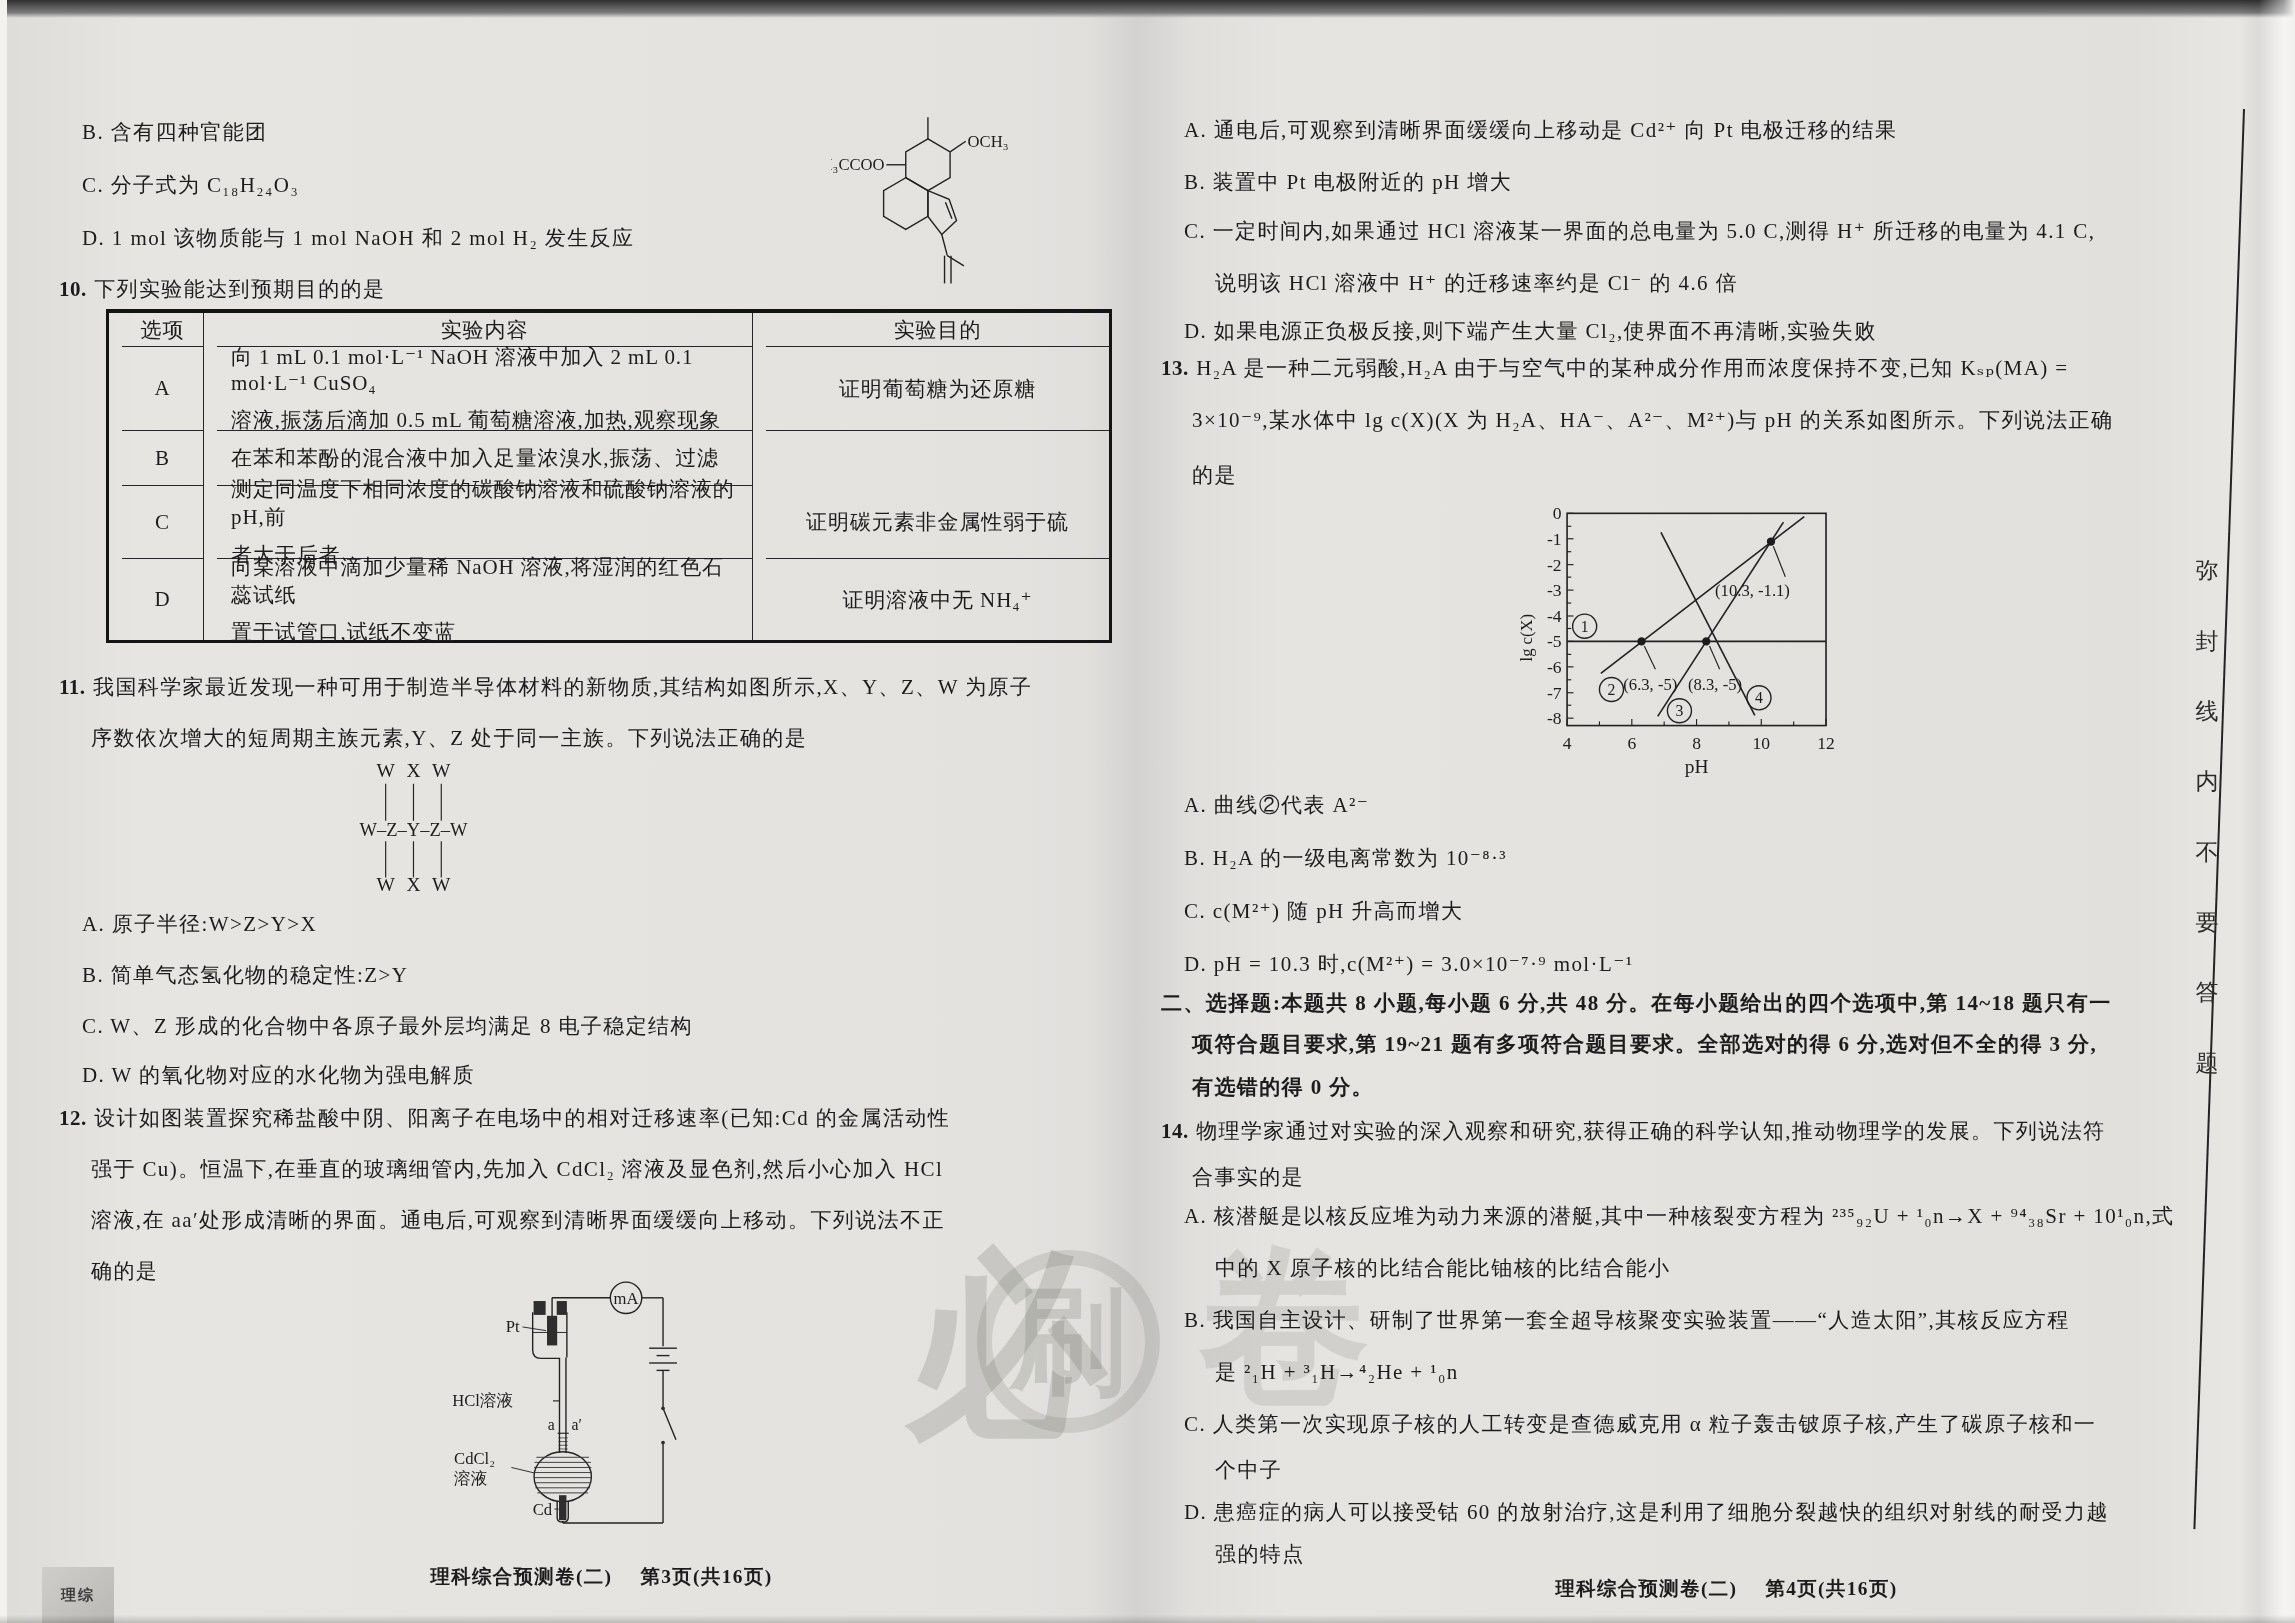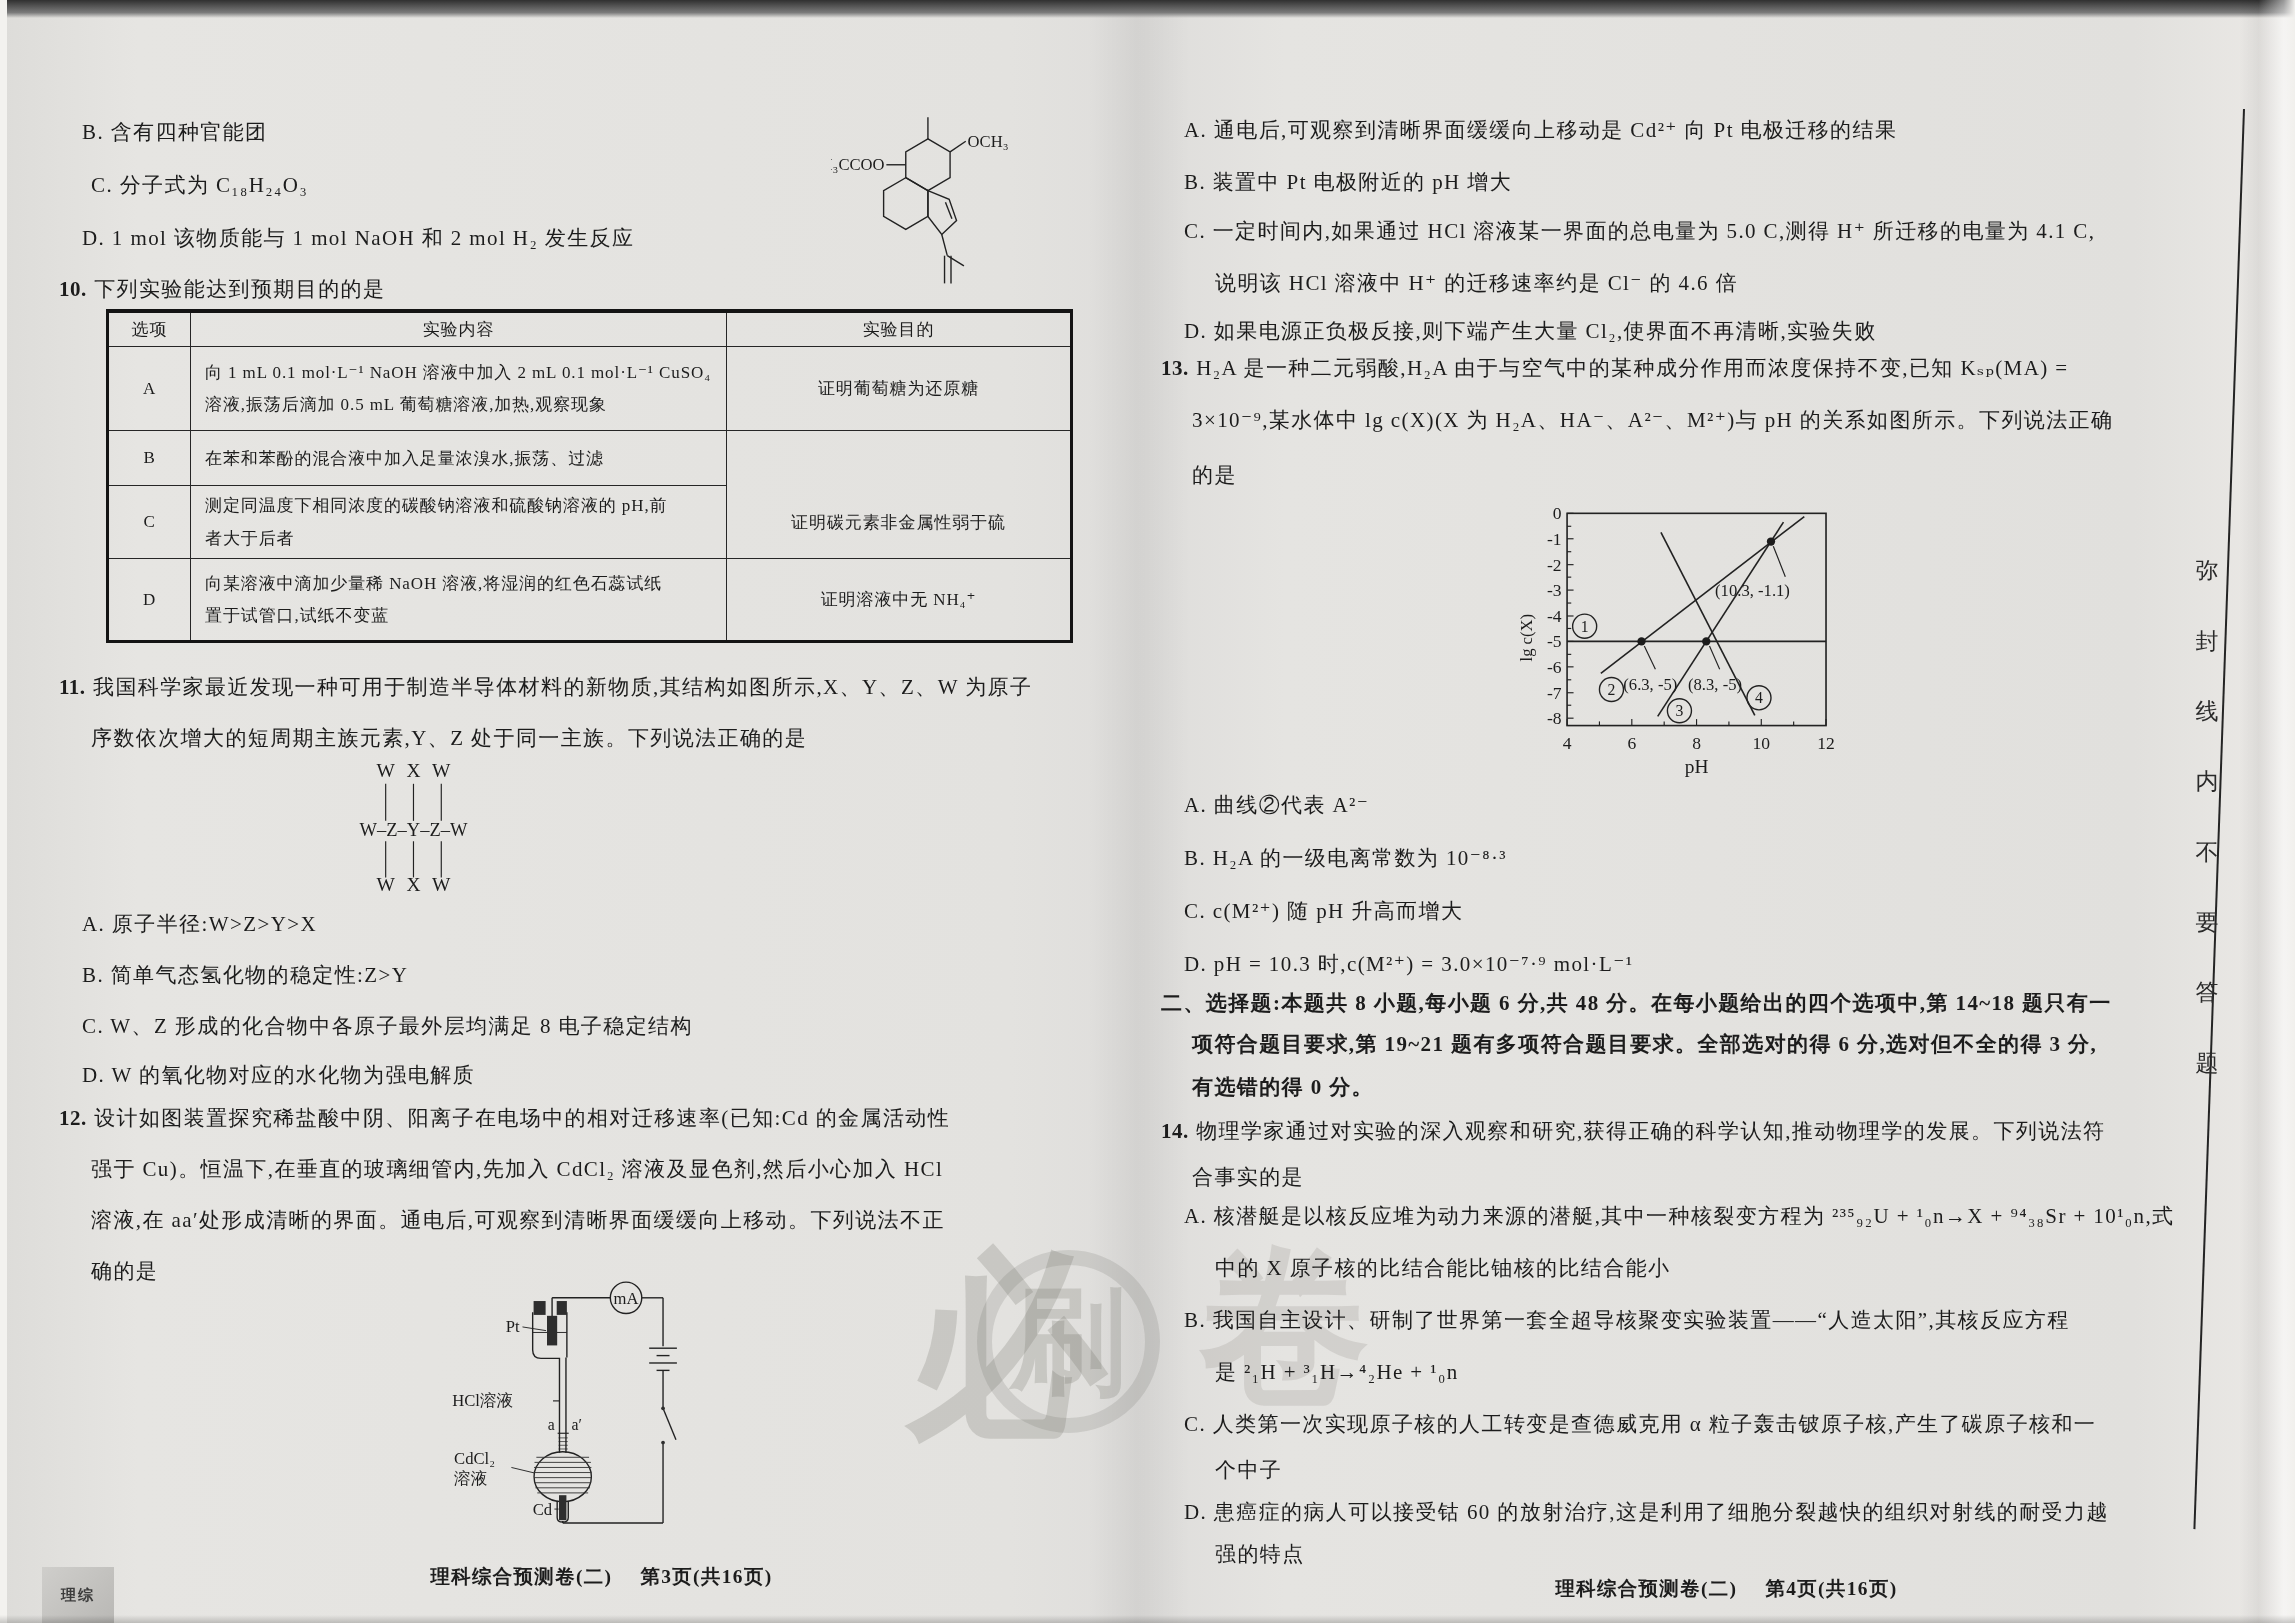--- a/index.html
+++ b/index.html
@@ -11,21 +11,21 @@
   .edge-bottom{position:absolute;left:0;bottom:0;width:100%;height:8.3px;background:linear-gradient(0deg,rgba(0,0,0,.18),rgba(0,0,0,0));z-index:3;}
   .edge-right{position:absolute;right:0;top:0;width:56px;height:100%;background:linear-gradient(90deg,rgba(0,0,0,0),rgba(0,0,0,.06) 35%,rgba(255,255,255,.5) 80%,#f1f0ed 100%);z-index:3;}
   .gutter{position:absolute;left:1088px;top:0;width:102px;height:100%;background:linear-gradient(90deg,rgba(0,0,0,0),rgba(0,0,0,.05) 48%,rgba(0,0,0,0));z-index:0;}
   .t{position:absolute;white-space:nowrap;font-size:21px;letter-spacing:1.4px;line-height:1.25;z-index:2;}
   .qn{font-weight:bold;margin-right:7.4px;letter-spacing:0.5px;}
   .bold{font-weight:bold;}
   .wm{position:absolute;z-index:1;color:rgba(96,93,87,.20);font-weight:bold;}
   .wm-circle{position:absolute;z-index:1;width:153px;height:153px;border:15.7px solid rgba(96,93,87,.16);border-radius:50%;display:flex;align-items:center;justify-content:center;}
   .xtable{position:absolute;left:106px;top:309px;z-index:2;border:3.2px solid #141414;border-top-width:4.2px;}
   .xrow{display:flex;}
-  .cell{border-right:1.4px solid #262626;border-bottom:1.4px solid #262626;box-sizing:border-box;display:flex;flex-direction:column;justify-content:center;font-size:17px;letter-spacing:0.9px;}
+  .cell{border-right:1.4px solid #262626;border-bottom:1.4px solid #262626;box-sizing:border-box;display:flex;flex-direction:column;justify-content:center;font-size:21px;letter-spacing:0.9px;margin-left:13px;}
   .cell.last{border-right:none;}
   .xrow.last .cell{border-bottom:none;}
   .col0{width:82px;align-items:center;}
   .col1{width:536px;align-items:flex-start;padding:0 14px;}
   .col2{width:343px;align-items:center;}
   .h0{height:34px;} .hA{height:84px;} .hB{height:55px;} .hC{height:73px;} .hD{height:81px;}
   .cline{margin:4.6px 0;}
   .footer{font-weight:bold;font-size:19.4px;text-align:center;}
   .fgap{margin-left:28px;}
   .tab{position:absolute;left:42px;top:1567px;width:72px;height:56px;background:linear-gradient(135deg,#cfcecb,#b9b8b5);z-index:2;display:flex;align-items:center;justify-content:center;font-size:15px;font-weight:bold;color:#3c3c3c;letter-spacing:1.9px;}
@@ -40,21 +40,21 @@
 <div class="sheet">
   <div class="gutter"></div>
 
   <div class="wm" style="left:907px;top:1213px;font-size:199px;">必</div>
   <div class="wm-circle" style="left:977px;top:1250px;">
     <span class="wm" style="position:static;font-size:116px;">刷</span>
   </div>
   <div class="wm" style="left:1199px;top:1213px;font-size:171px;color:rgba(96,93,87,.14);">卷</div>
 
   <div class="t" style="left:82px;top:119px;">B. 含有四种官能团</div>
-  <div class="t" style="left:82px;top:172px;margin-left:9px;">C. 分子式为 C₁₈H₂₄O₃</div>
+  <div class="t" style="left:82px;top:172px;">C. 分子式为 C₁₈H₂₄O₃</div>
   <div class="t" style="left:82px;top:225px;">D. 1 mol 该物质能与 1 mol NaOH 和 2 mol H₂ 发生反应</div>
 
   <svg style="left:831px;top:113px;" width="180" height="218" viewBox="0 0 390 470">
     <g stroke="#222" stroke-width="3" fill="none">
       <line x1="210" y1="8" x2="210" y2="55"></line>
       <polygon points="210,55 162,83 162,139 210,167 258,139 258,83"></polygon>
       <line x1="258" y1="83" x2="292" y2="60"></line>
       <polygon points="162,139 210,167 210,223 162,251 114,223 114,167"></polygon>
       <line x1="162" y1="111" x2="120" y2="111"></line>
       <polygon points="210,167 256,186 272,232 240,262 210,223"></polygon>

